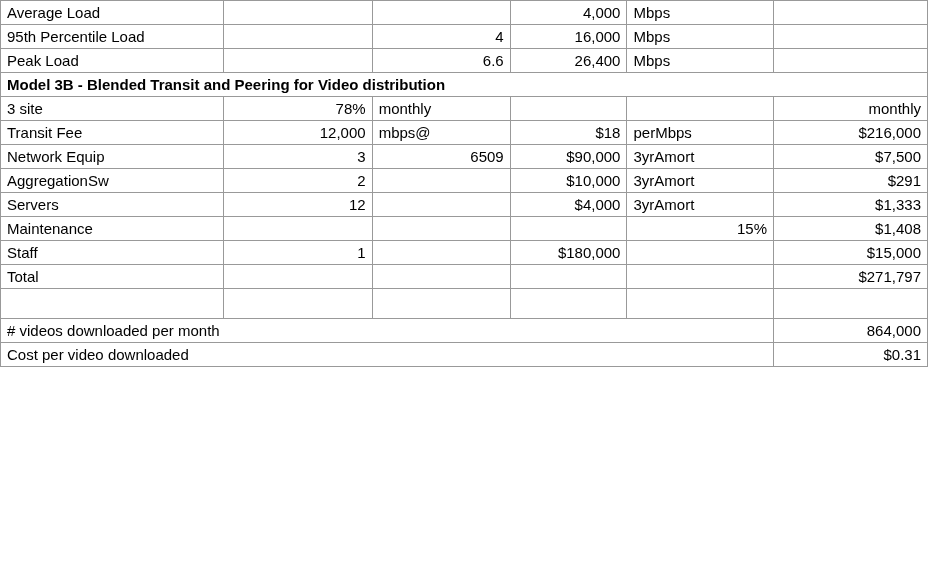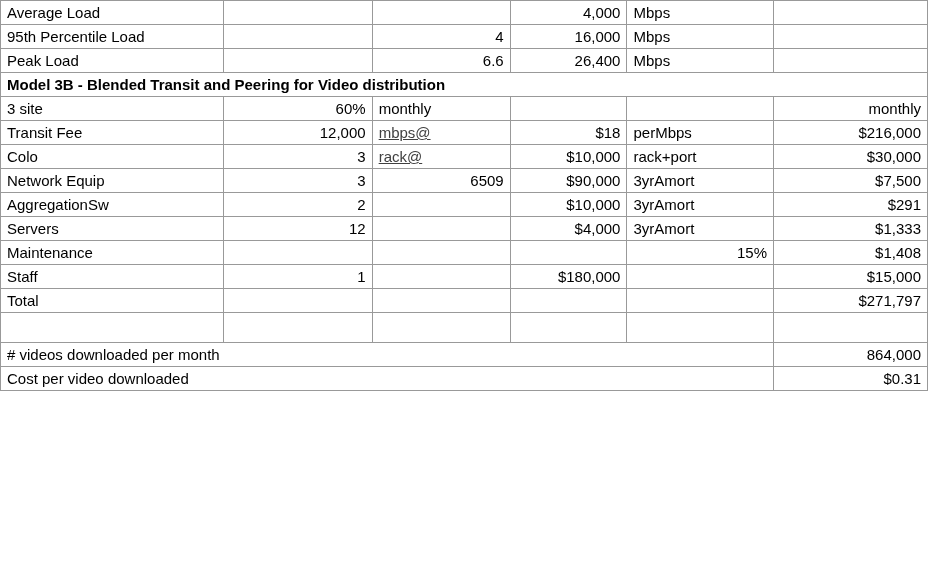--- a/index.html
+++ b/index.html
@@ -26,22 +26,21 @@
     .col3 { width: 130px; }
     .col4 { width: 110px; }
     .col5 { width: 138px; }
     .col6 { width: 145px; }
 
     .align-right { text-align: right; padding-left: 28px; }
     .align-left  { text-align: left; margin-left: 44px; }
 
     .bold { font-weight: bold; margin-top: 20px; }
     .link-style {
-      color: #404040;
-      text-decoration: underline;
+      color: #000000;
     }
     .empty-row td {
       height: 30px;
     }
   </style>
 </head>
 <body>
 
 <table>
   <colgroup>
@@ -80,44 +79,36 @@
     <td class="align-left">Mbps</td>
     <td class="align-right"></td>
   </tr>
 
   <tr>
     <td colspan="6" class="bold">Model 3B - Blended Transit and Peering for Video distribution</td>
   </tr>
 
   <tr>
     <td class="align-left">3 site</td>
-    <td class="align-right">60%</td>
+    <td class="align-right">78%</td>
     <td class="align-left">monthly</td>
     <td class="align-right"></td>
     <td class="align-right"></td>
     <td class="align-right">monthly</td>
   </tr>
 
   <tr>
     <td class="align-left">Transit Fee</td>
     <td class="align-right">12,000</td>
     <td class="align-left"><a class="link-style">mbps@</a></td>
     <td class="align-right">$18</td>
     <td class="align-left">perMbps</td>
     <td class="align-right">$216,000</td>
   </tr>
 
-  <tr>
-    <td class="align-left">Colo</td>
-    <td class="align-right">3</td>
-    <td class="align-left"><a class="link-style">rack@</a></td>
-    <td class="align-right">$10,000</td>
-    <td class="align-left">rack+port</td>
-    <td class="align-right">$30,000</td>
-  </tr>
 
   <tr>
     <td class="align-left">Network Equip</td>
     <td class="align-right">3</td>
     <td class="align-right">6509</td>
     <td class="align-right">$90,000</td>
     <td class="align-left">3yrAmort</td>
     <td class="align-right">$7,500</td>
   </tr>
 

